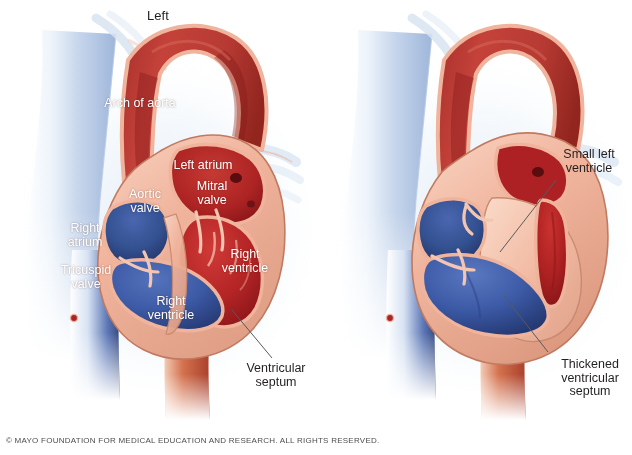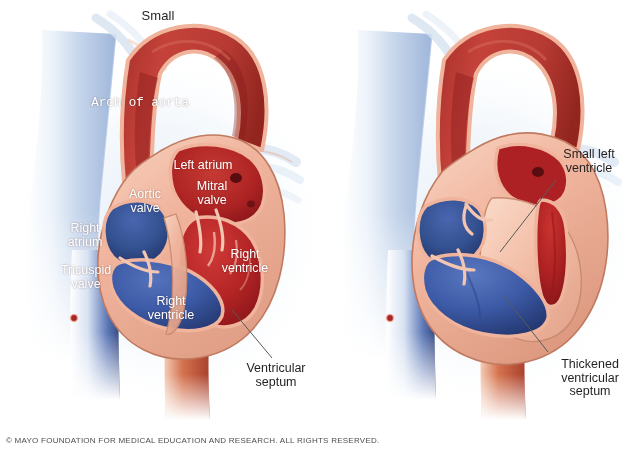--- a/index.html
+++ b/index.html
@@ -212,23 +212,23 @@
       </g>
 
       <path d="M176,214 C186,240 190,276 184,310 C180,328 172,336 166,334
                C176,300 174,252 164,218 Z" fill="url(#myoG)" stroke="#c88a70" stroke-width="1.2" opacity=".95"></path>
 
       <circle cx="74" cy="318" r="3.6" fill="#a8262a" stroke="#f0b39c" stroke-width="1.4"></circle>
 
       <line x1="232" y1="310" x2="272" y2="358" stroke="#5a5a5a" stroke-width="1"></line>
     </svg>
 
-    <div class="panel-title">Small</div>
-
-    <div class="lbl" style="left:90px;top:97px;width:100px;font-family:Liberation Mono, monospace;">Arch of aorta</div>
+    <div class="panel-title">Left</div>
+
+    <div class="lbl" style="left:90px;top:97px;width:100px;">Arch of aorta</div>
     <div class="lbl" style="left:158px;top:159px;width:90px;">Left atrium</div>
     <div class="lbl" style="left:118px;top:188px;width:54px;">Aortic
 valve</div>
     <div class="lbl" style="left:186px;top:180px;width:52px;">Mitral
 valve</div>
     <div class="lbl" style="left:58px;top:222px;width:54px;">Right
 atrium</div>
     <div class="lbl" style="left:212px;top:248px;width:66px;">Right
 ventricle</div>
     <div class="lbl" style="left:49px;top:264px;width:74px;">Tricuspid

